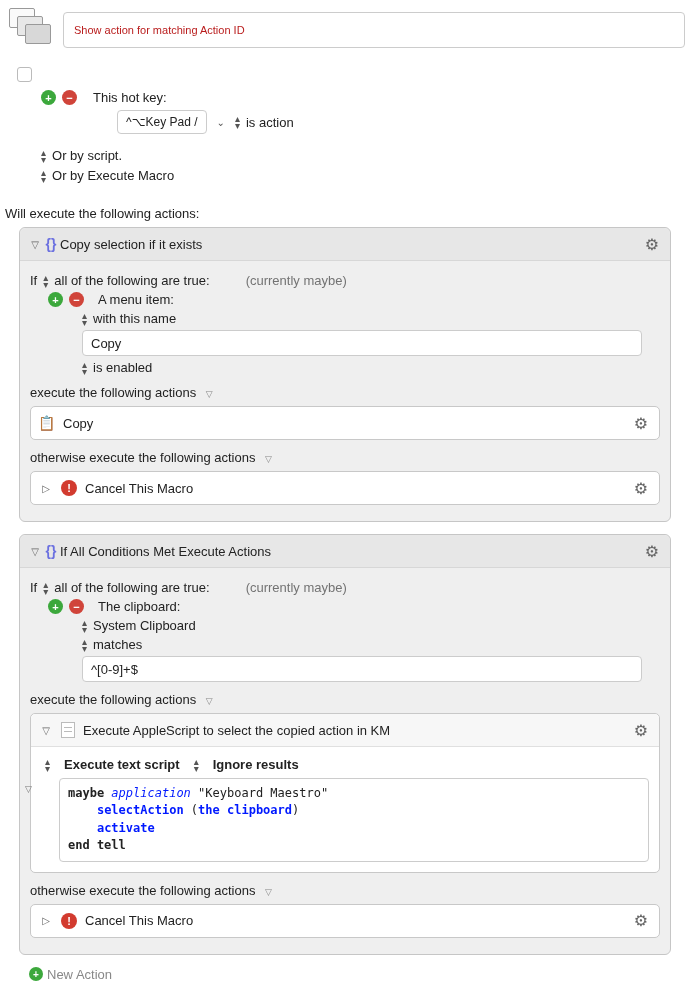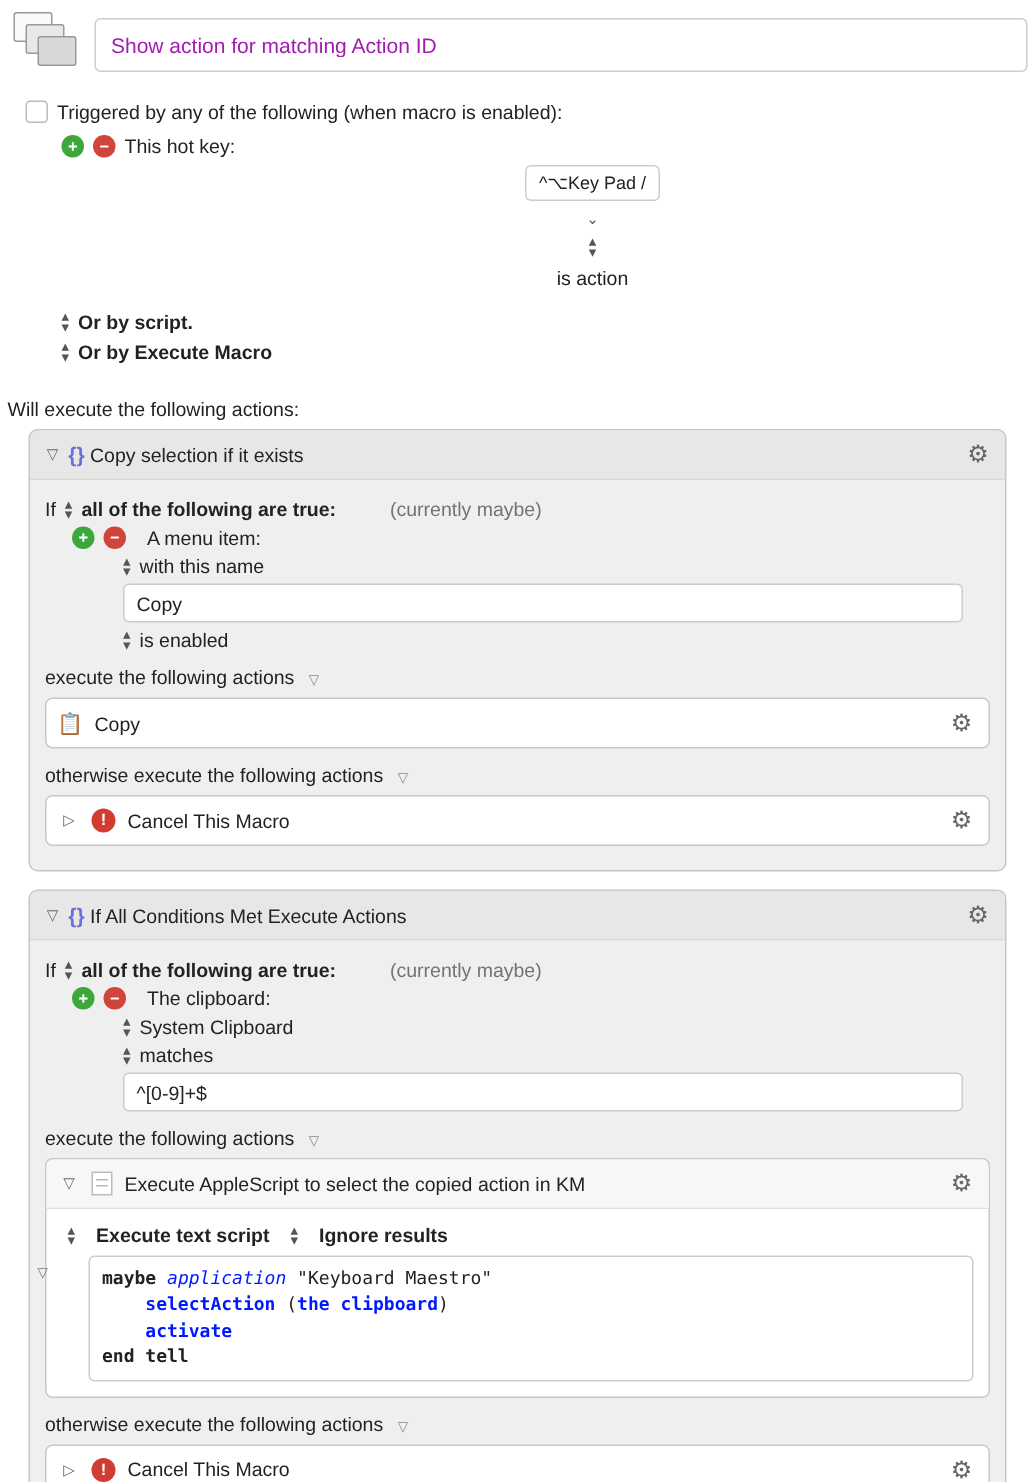--- a/index.html
+++ b/index.html
@@ -34,33 +34,33 @@
   .stack-icon span:nth-child(1){ left:4px; top:3px; background:#fafafa;}
   .stack-icon span:nth-child(2){ left:12px; top:11px; background:#e8e8e8;}
   .stack-icon span:nth-child(3){ left:20px; top:19px; background:#d8d8d8;}
 
   .title-input {
     flex: 1;
     height: 36px;
     border: 1px solid #ccc;
     border-radius: 4px;
     padding: 0 10px;
-    font-size: 14px;
-    color: #a21caf;
+    font-size: 11px;
+    color: #b91c1c;
   }
 
   .trigger-section { padding: 4px 12px 8px 12px; }
   .checkbox-row { display:flex; align-items:center; gap:6px; margin-bottom:8px;}
   .checkbox {
     width:15px; height:15px; border:1px solid #bbb; border-radius:3px;
     background:#fff;
   }
 
   .indent-1 { padding-left: 24px; }
-  .indent-3 { padding-left: 100px; flex-direction: column; }
+  .indent-3 { padding-left: 100px; }
 
   .plus-btn, .minus-btn {
     width:15px; height:15px; border-radius:50%;
     display:inline-flex; align-items:center; justify-content:center;
     font-size:11px; font-weight:bold; color:#fff;
     cursor:pointer;
   }
   .plus-btn { background:#3ca83c; }
   .minus-btn { background:#d0443a; }
 
@@ -119,21 +119,21 @@
     font-size:11px; font-weight:bold;
   }
   .gear {
     margin-left:auto; width:20px; height:20px;
     display:inline-flex; align-items:center; justify-content:center;
     color:#666; cursor:pointer; font-size:16px;
   }
   .panel-body { padding:8px 10px 10px 10px; }
 
   .cond-row { display:flex; align-items:center; gap:6px; margin:4px 0; }
-  .bold { font-weight:700; }
+  .bold { font-weight:400; }
   .muted { color:#737373; }
 
   .inner-text-input {
     width:560px; height:26px;
     border:1px solid #ccc; border-radius:4px;
     background:#fff; padding:0 8px; font-size:13px;
     display:flex; align-items:center;
   }
 
   .sub-action {
@@ -198,27 +198,26 @@
     <span></span>
       <span></span>
       <span></span>
   </div>
   <input class="title-input" value="Show action for matching Action ID" style="">
 </div>
 
 <div class="trigger-section">
   <div class="checkbox-row">
     <div class="checkbox"></div>
-    <span>Triggered by any of the following (when macro is enabled):</span>
   </div>
 
   <div class="row indent-1">
     <span class="plus-btn">+</span>
     <span class="minus-btn">−</span>
-    <span style="">This hot key:</span>
+    <span style="margin-left:10px">This hot key:</span>
   </div>
 
   <div class="row indent-3">
     <span class="hotkey-box">^⌥Key Pad /</span>
     <span class="chevron">⌄</span>
     <span class="sel-arrows">
         <span>▴</span>
         <span>▾</span>
       </span>
     <span>is action</span>

